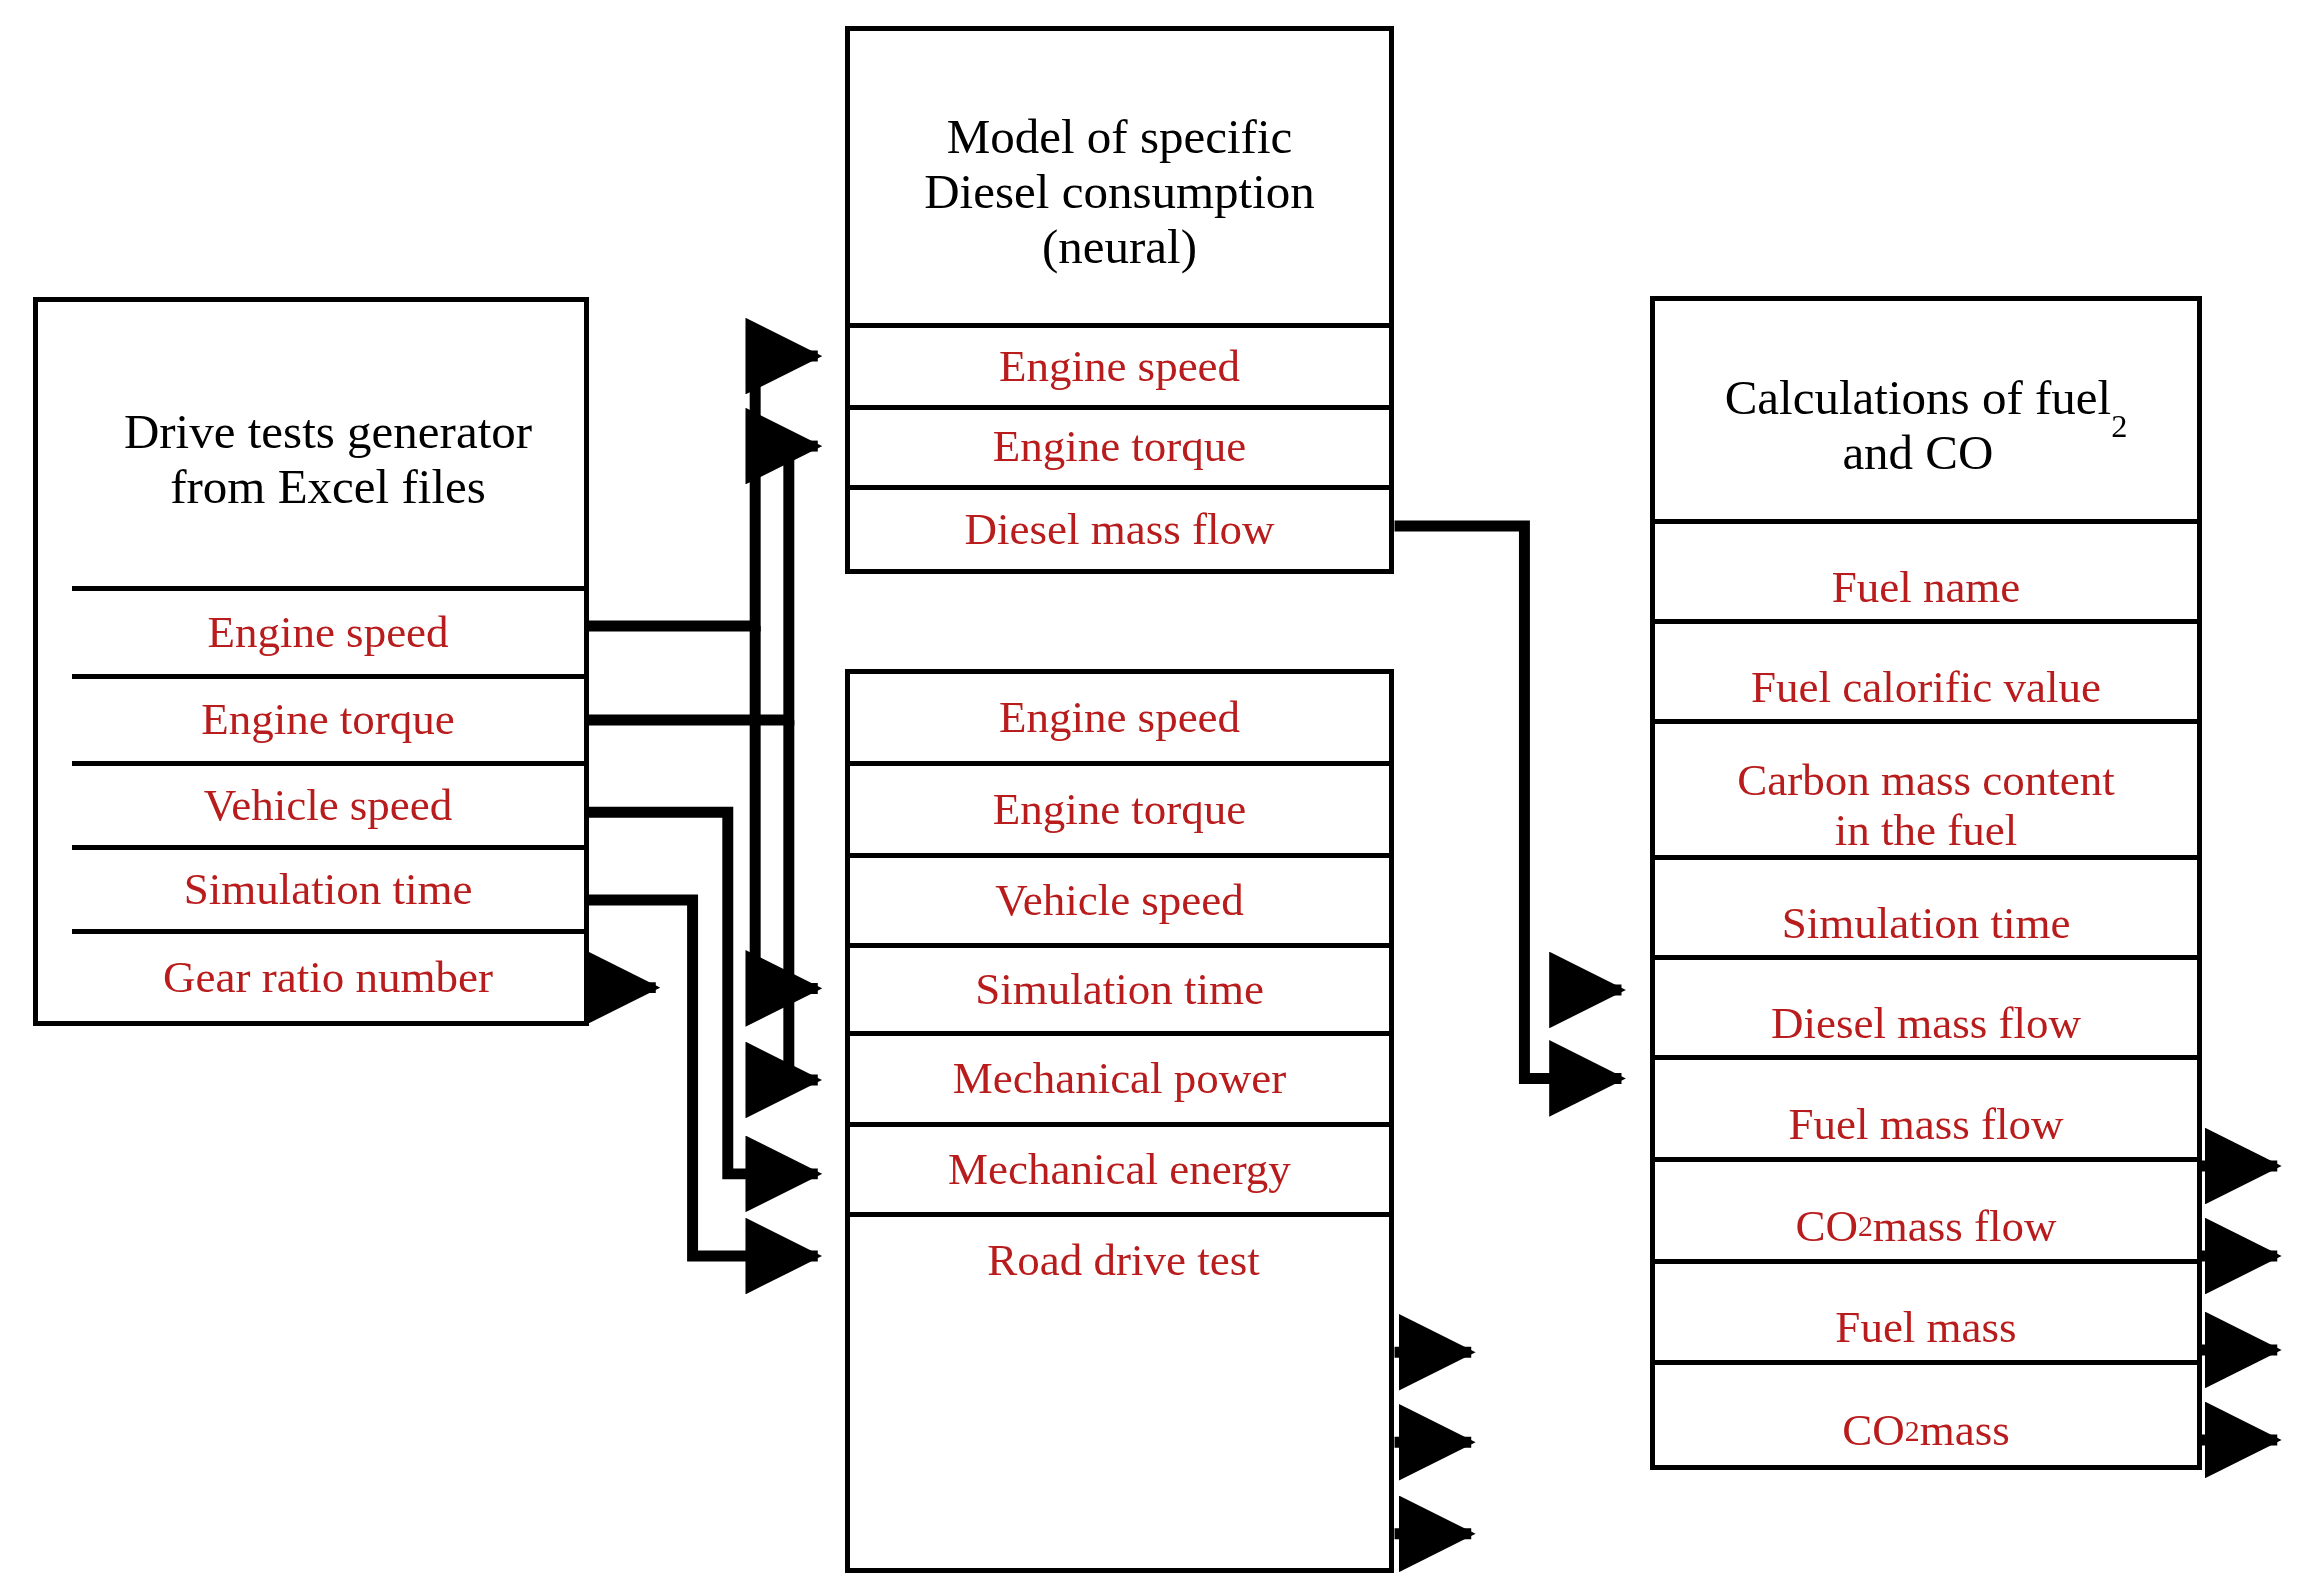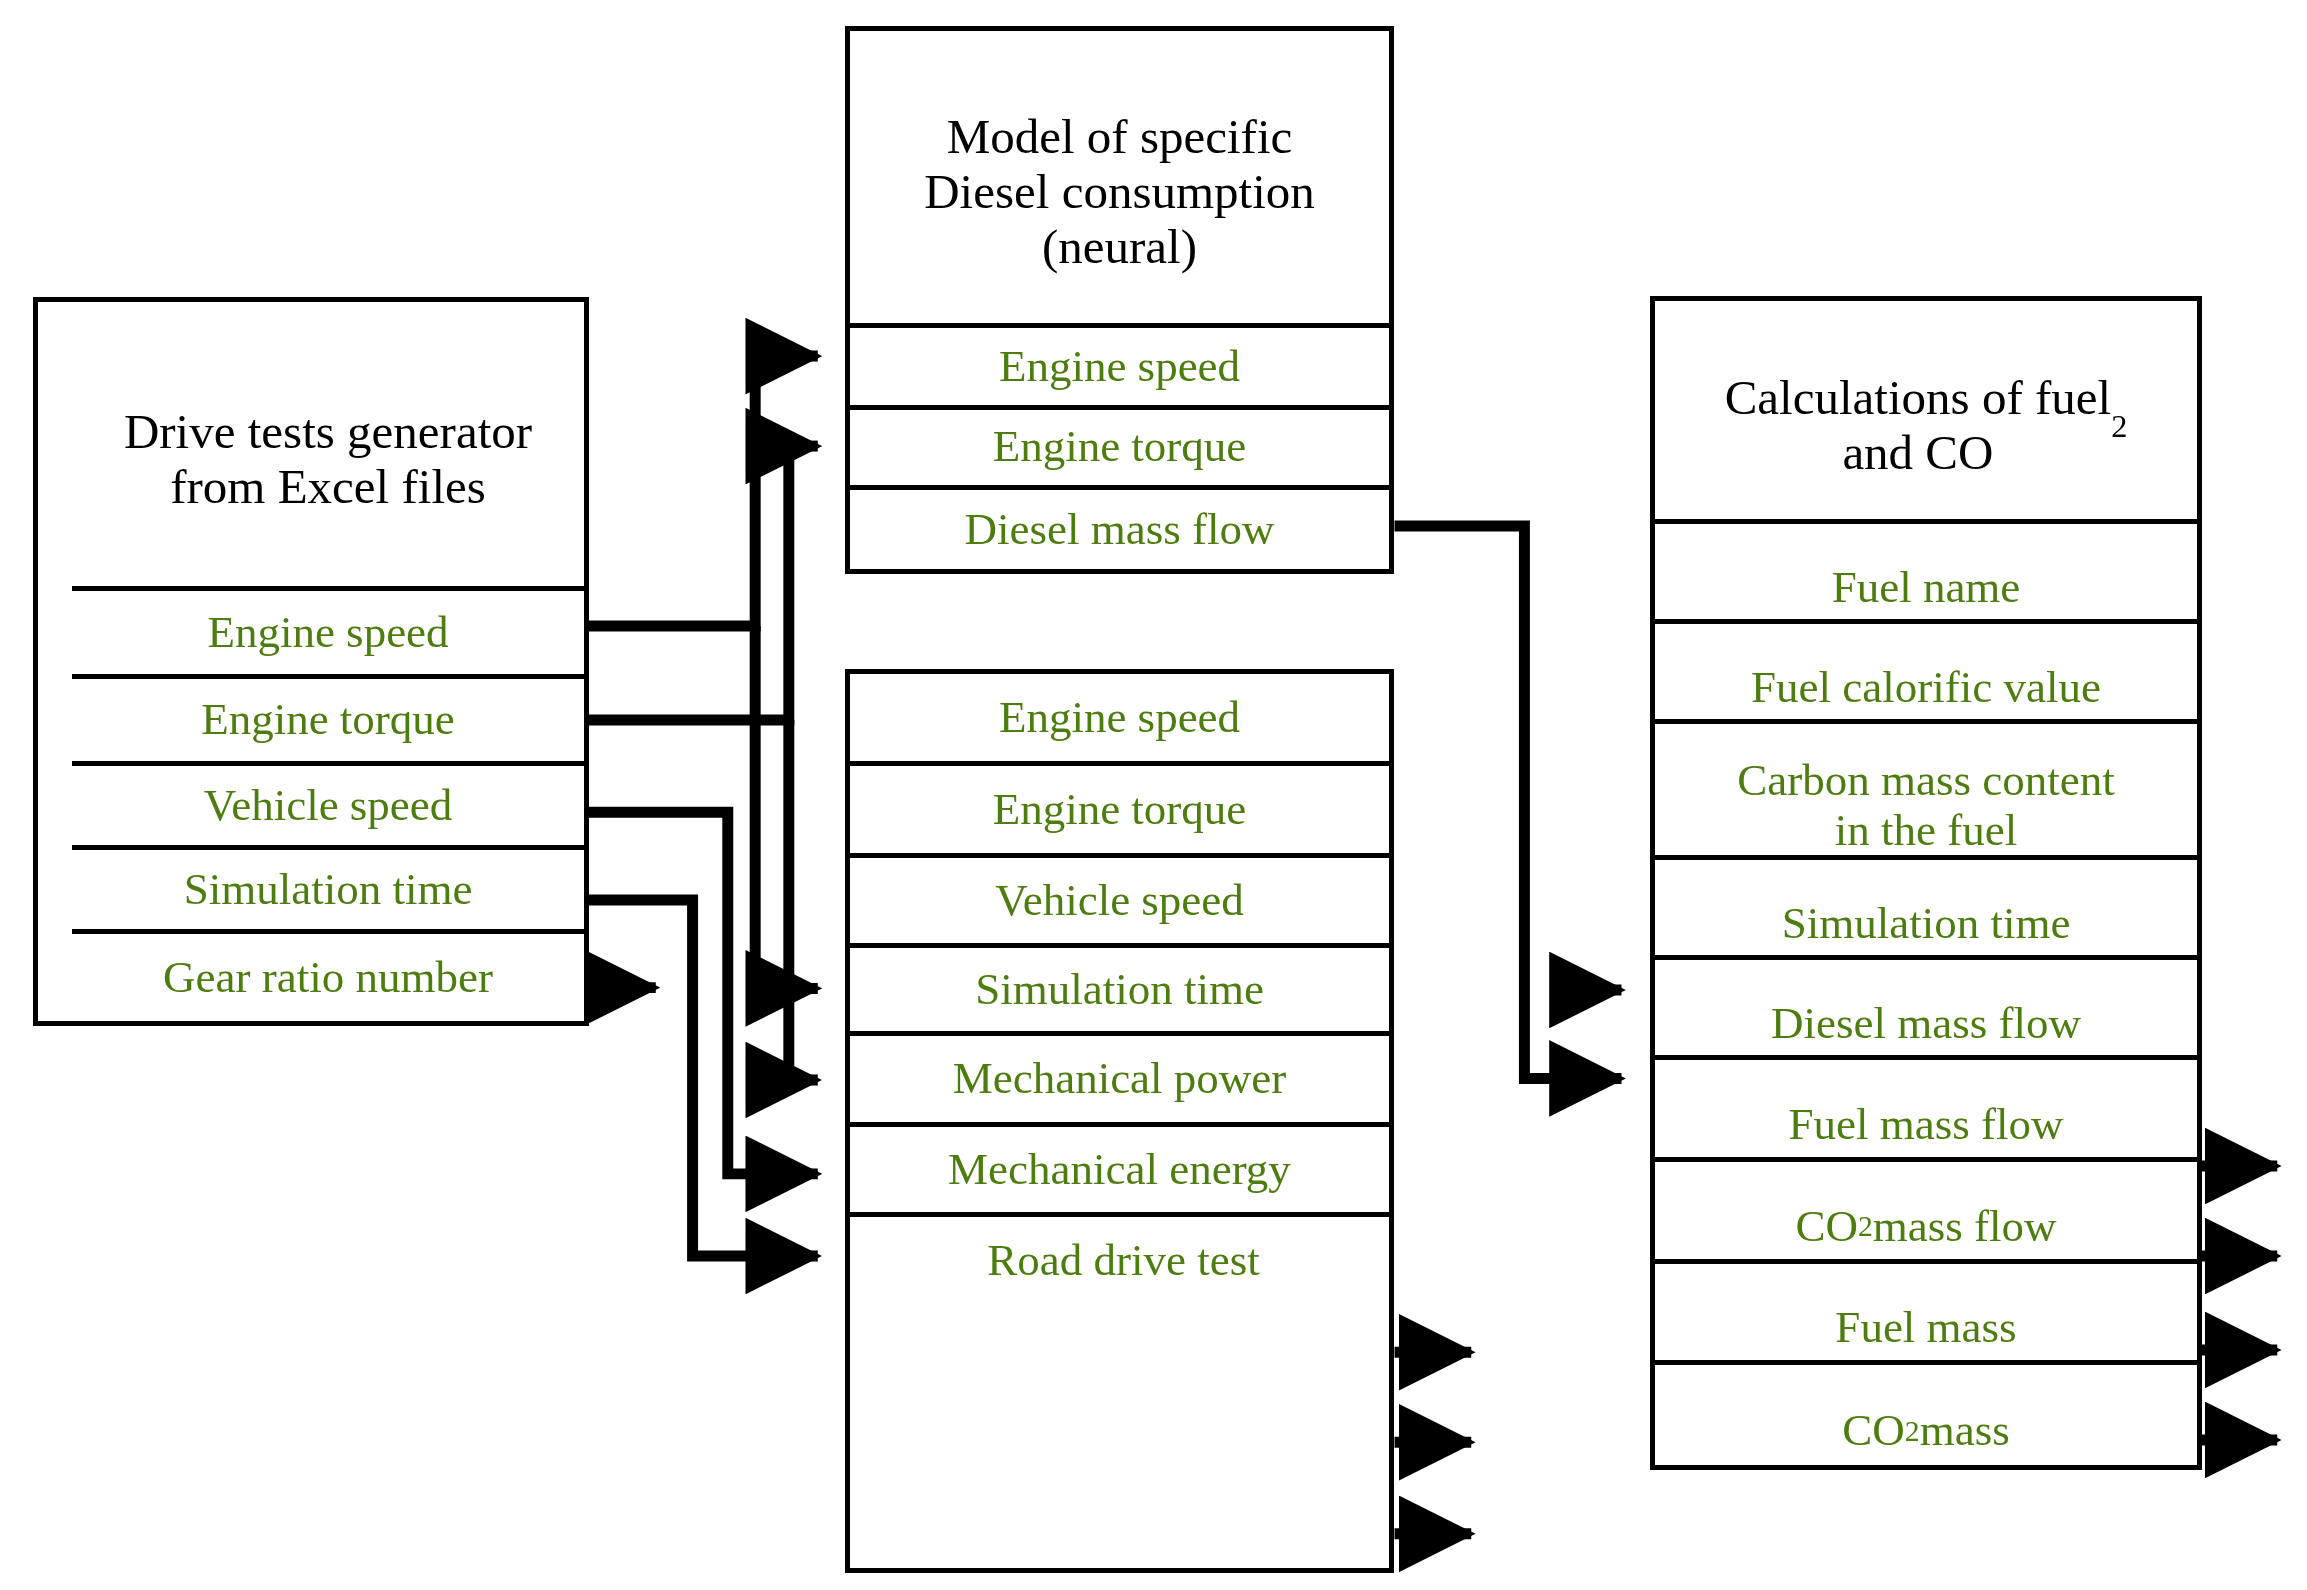--- a/index.html
+++ b/index.html
@@ -50,21 +50,21 @@
     margin-top: 31px;
   }
   .block-row {
     box-sizing: border-box;
     display: flex;
     align-items: center;
     justify-content: center;
     text-align: center;
     font-size: 45px;
     line-height: 1.1;
-    color: #4d7c0f;
+    color: #b91c1c;
     border-bottom: 5.5px solid #000000;
     padding: 0 6.3px;
     white-space: pre-line;
   }
   .block-row:last-child {
     border-bottom: none;
   }
   .block-row.tall {
     line-height: 1.1;
   }

